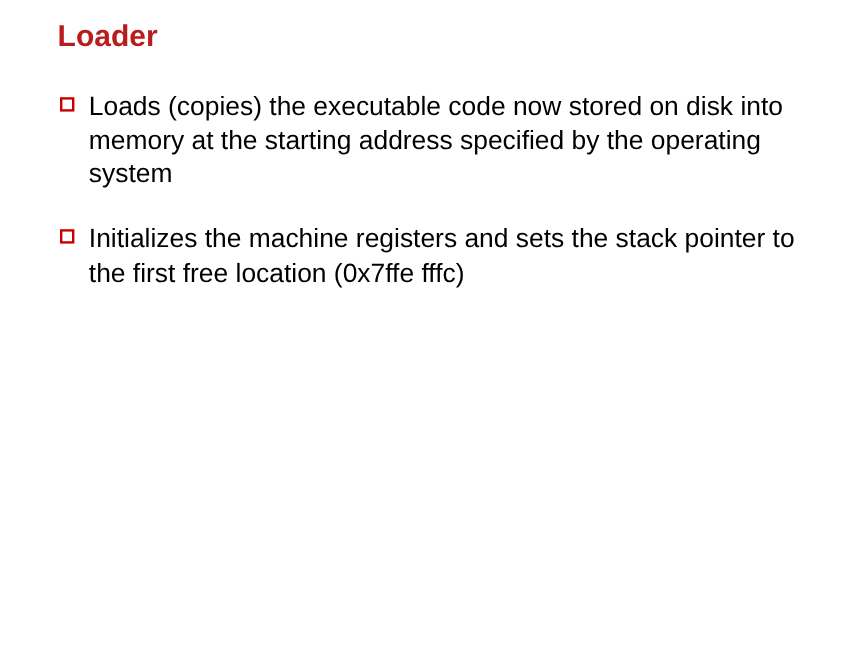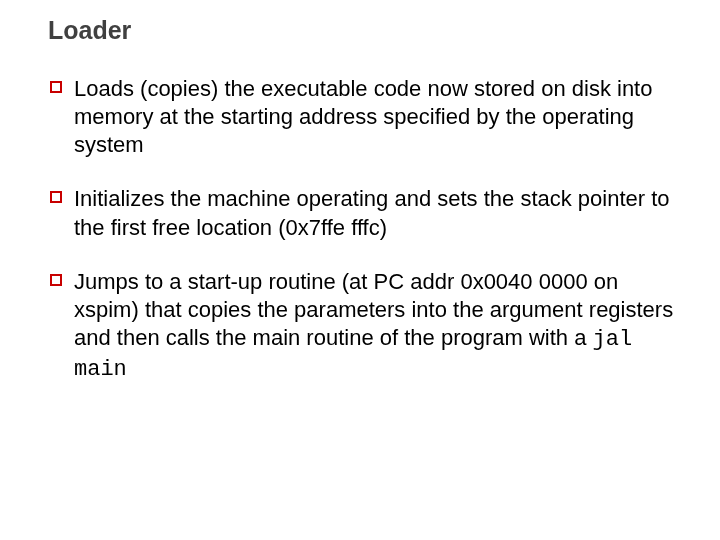--- a/index.html
+++ b/index.html
@@ -13,21 +13,21 @@
 }
 .slide {
   box-sizing: border-box;
   width: 720px;
   height: 540px;
   padding: 16px 40px 20px 48px;
 }
 .title {
   font-size: 25px;
   font-weight: bold;
-  color: #404040;
+  color: #b91c1c;
   margin: 0 0 30px 0;
 }
 .item {
   display: flex;
   align-items: flex-start;
   margin: 0 0 26px 0;
 }
 .bullet {
   flex: 0 0 auto;
   width: 12px;
@@ -52,23 +52,17 @@
 <div class="slide">
   <h1 class="title">Loader</h1>
 
   <div class="item">
     <span class="bullet"></span>
     <div class="body">Loads (copies) the executable code now stored on disk into memory at the starting address specified by the operating system</div>
   </div>
 
   <div class="item">
     <span class="bullet"></span>
-    <div class="body">Initializes the machine operating and sets the stack pointer to the first free location (0x7ffe fffc)</div>
+    <div class="body">Initializes the machine registers and sets the stack pointer to the first free location (0x7ffe fffc)</div>
   </div>
 
 
-  <div class="item">
-    <span class="bullet"></span>
-    <div class="body">
-      <span>Jumps to a start-up routine (at PC addr 0x0040 0000 on xspim) that copies the parameters into the argument registers and then calls the main routine of the program with a </span><code>jal main</code>
-    </div>
-  </div>
 </div>
 
 </body></html>

